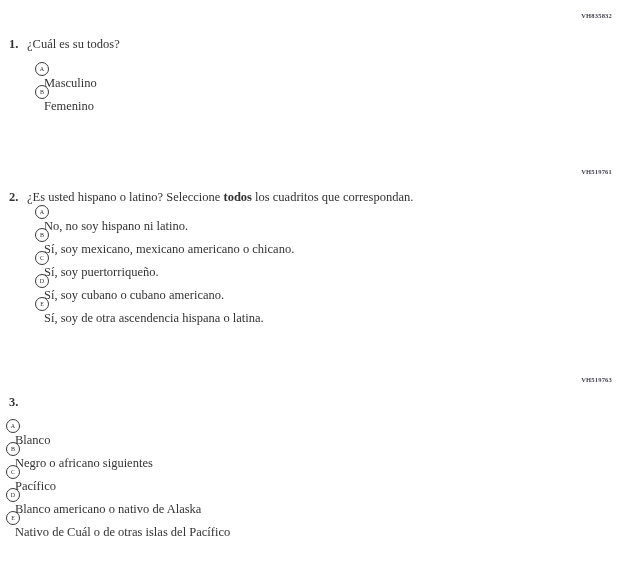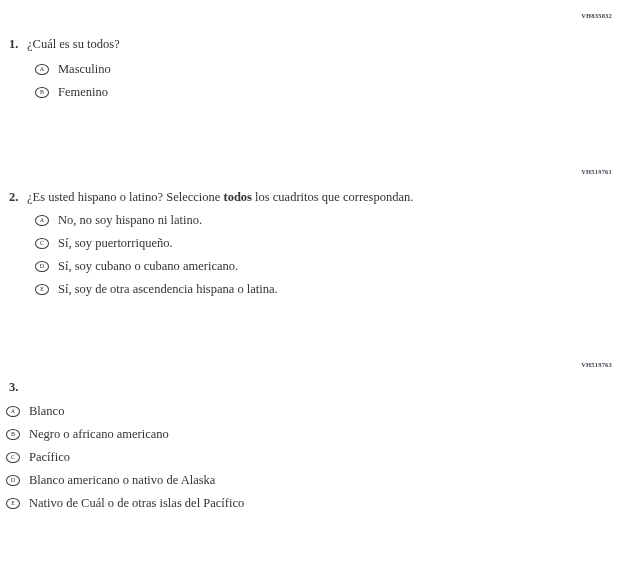--- a/index.html
+++ b/index.html
@@ -34,24 +34,25 @@
     flex: 0 0 18px;
   }
   .q-text {
     display: inline-block;
     max-width: 497px;
   }
   .q-text b { font-weight: bold; text-align: center; }
   .options { padding-left: 35px; }
   .option {
     display: flex;
-    align-items: center;
+    align-items: flex-start;
     height: 14px;
     margin-bottom: 9px;
     cursor: default;
+    flex-direction: column;
   }
   .bubble {
     display: inline-flex;
     align-items: center;
     justify-content: center;
     width: 12px;
     height: 9px;
     border: 1px solid #3a3a3a;
     border-radius: 50%;
     flex: 0 0 12px;
@@ -68,21 +69,21 @@
     margin-left: 9px;
     font-size: 12.5px;
     line-height: 14px;
   }
   
   .s1 .item-code { margin-top: 12px; }
   .s1 .q-row    { margin-top: 17px; }
   .s1 .options  { margin-top: 10px; }
   .s2 .item-code { margin-top: 69px; }
   .s2 .q-row    { margin-top: 14px; }
-  .s2 .options  { margin-top: 8px; }
+  .s2 .options  { margin-top: 0; }
   .s3 .item-code { margin-top: 65px; }
   .s3 .q-row    { margin-top: 11px; }
   .s3 .options  { margin-top: 9px; padding-left: 6px; }
 </style>
 </head>
 <body>
 
 <div class="page">
 
   <section class="s1">
@@ -115,20 +116,26 @@
     </div>
     <div class="options">
       <div class="option">
         <span class="bubble">
             <i>A</i>
           </span>
         <span class="opt-label">No, no soy hispano ni latino.</span>
       </div>
       <div class="option">
         <span class="bubble">
+            <i>B</i>
+          </span>
+        <span class="opt-label">Sí, soy mexicano, mexicano americano o chicano.</span>
+      </div>
+      <div class="option">
+        <span class="bubble">
             <i>C</i>
           </span>
         <span class="opt-label">Sí, soy puertorriqueño.</span>
       </div>
       <div class="option">
         <span class="bubble">
             <i>D</i>
           </span>
         <span class="opt-label">Sí, soy cubano o cubano americano.</span>
       </div>
@@ -150,21 +157,21 @@
       <div class="option">
         <span class="bubble">
             <i>A</i>
           </span>
         <span class="opt-label">Blanco</span>
       </div>
       <div class="option">
         <span class="bubble">
             <i>B</i>
           </span>
-        <span class="opt-label">Negro o africano americano</span>
+        <span class="opt-label">Negro o africano siguientes</span>
       </div>
       <div class="option">
         <span class="bubble">
             <i>C</i>
           </span>
         <span class="opt-label">Pacífico</span>
       </div>
       <div class="option">
         <span class="bubble">
             <i>D</i>

